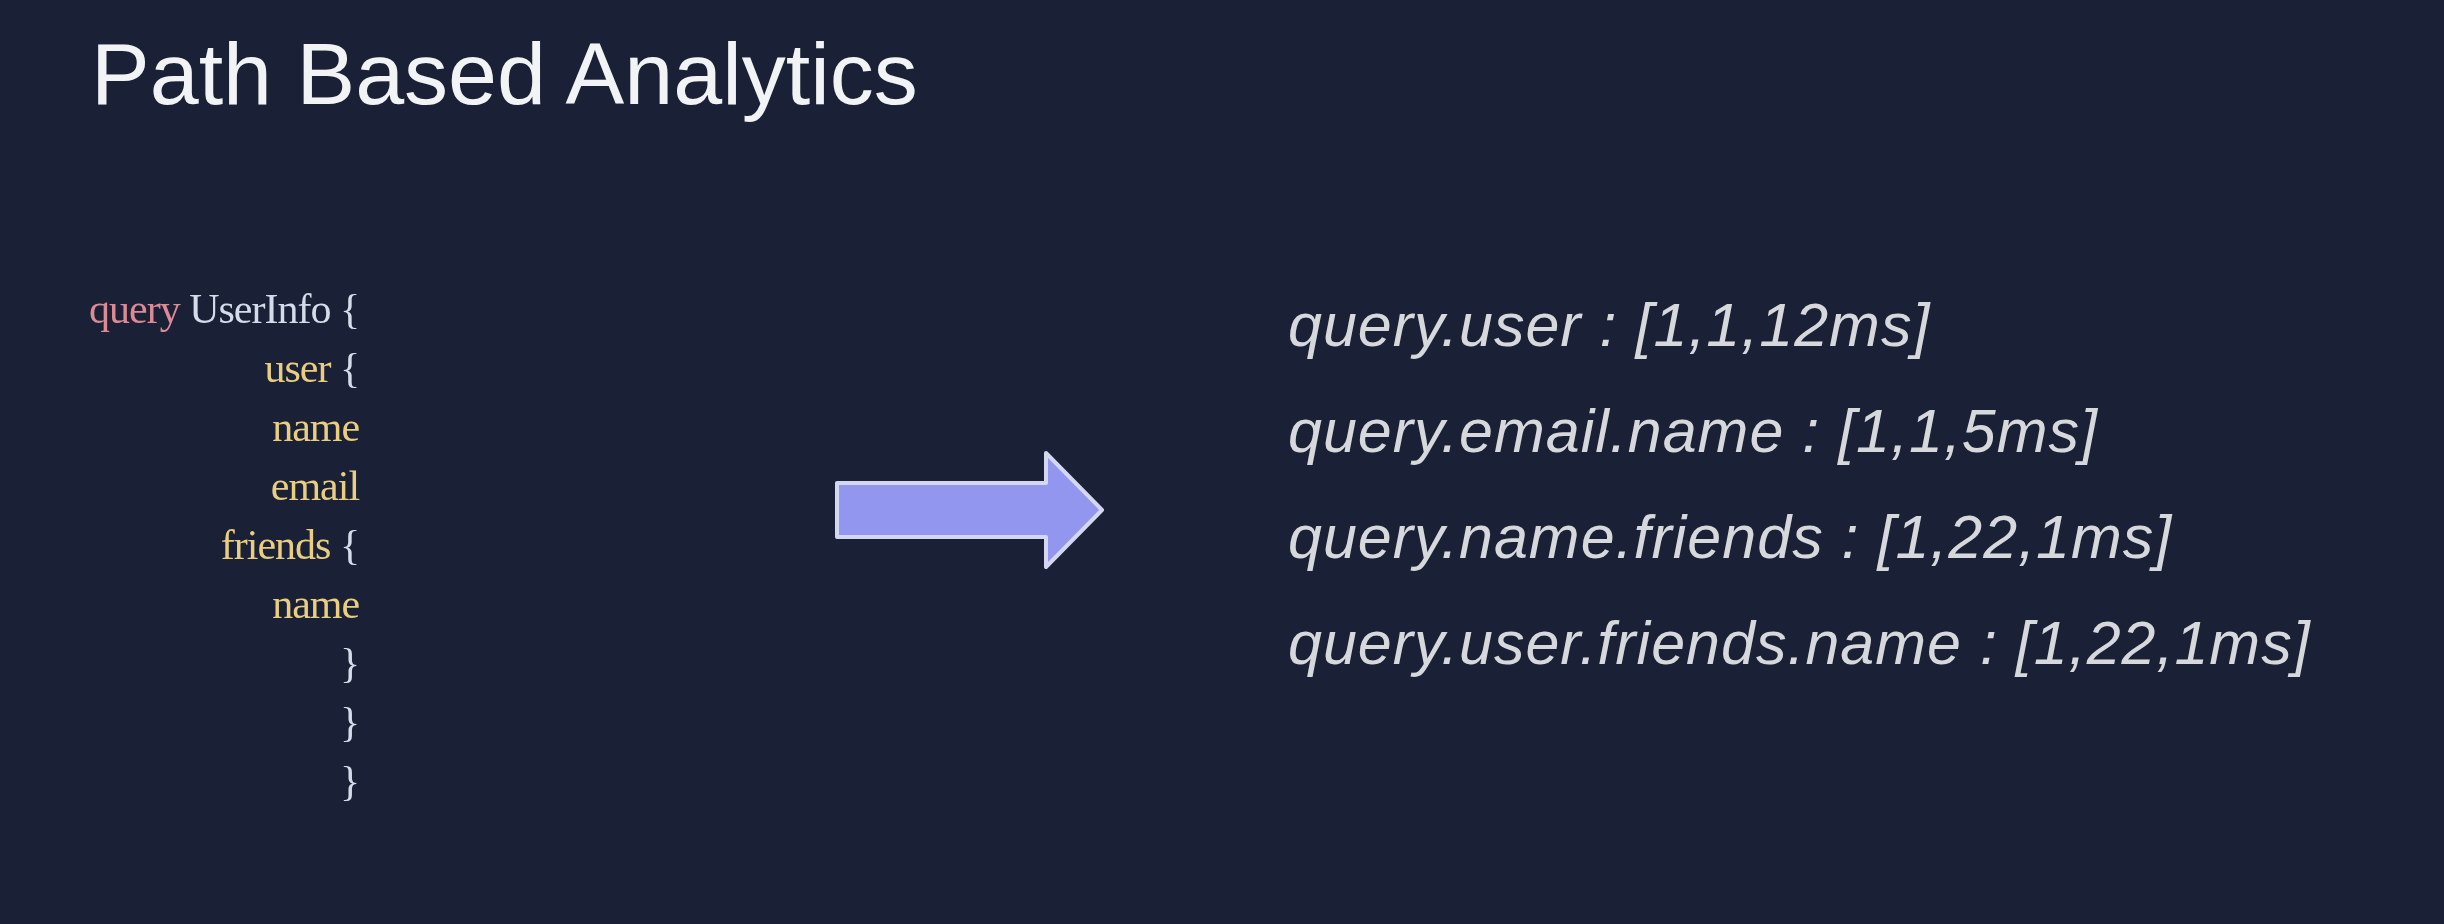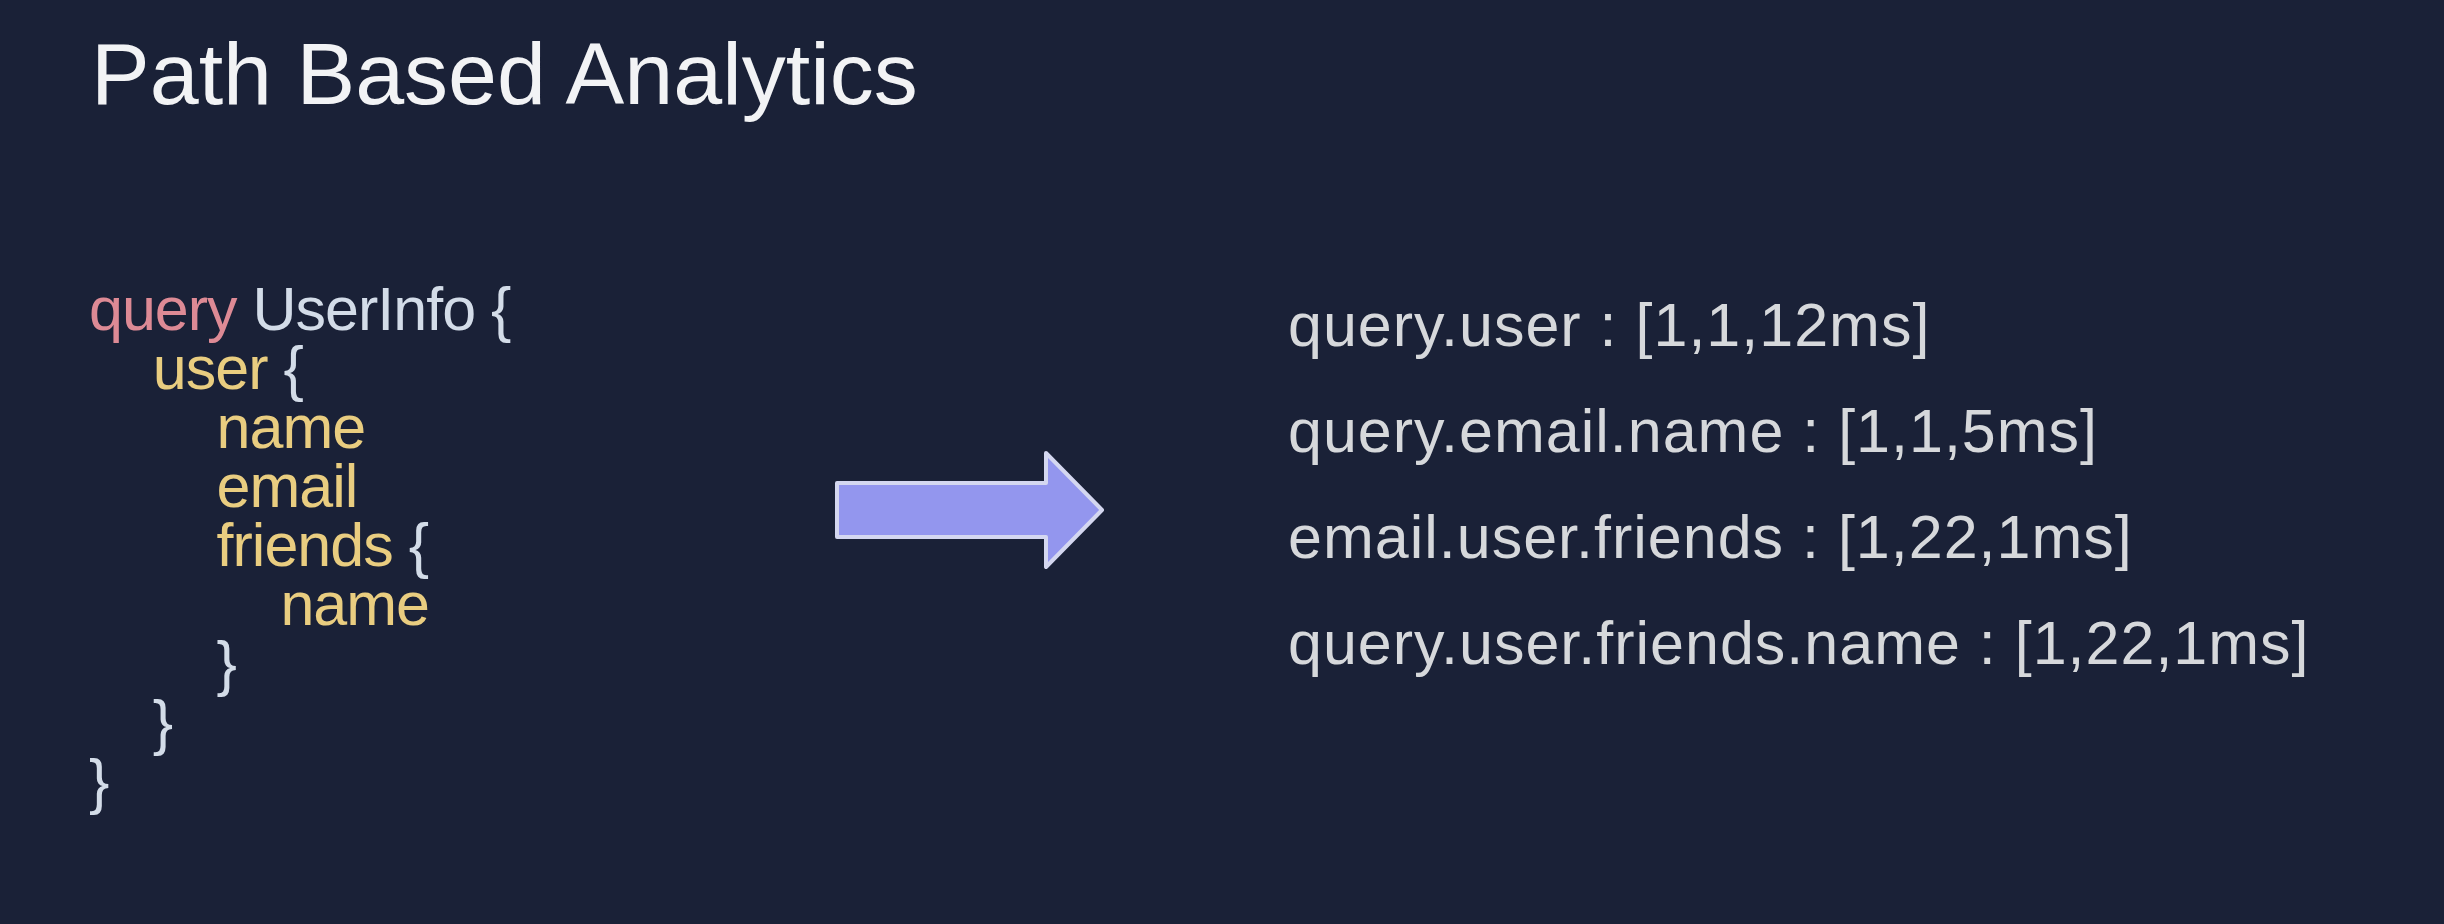--- a/index.html
+++ b/index.html
@@ -33,26 +33,27 @@
     line-height: 1;
     font-weight: 400;
     color: var(--title);
     letter-spacing: 0px;
     white-space: nowrap;
   }
   .code-block {
     position: absolute;
     left: 73px;
     top: 280px;
-    font-family: Liberation Sans, sans-serif;
-    font-size: 61px;
+    font-family: Liberation Serif, serif;
+    font-size: 42px;
     line-height: 59px;
     letter-spacing: -1px;
     white-space: pre;
     color: var(--punct);
+    text-align: right;
   }
   .code-line { white-space: pre; }
   .tok-kw    { color: var(--kw); }
   .tok-field { color: var(--field); }
   .tok-punct { color: var(--punct); }
   .arrow-wrap {
     position: absolute;
     left: 818px;
     top: 448px;
     width: 272px;
@@ -71,37 +72,38 @@
     top: 272px;
     color: var(--list);
     font-size: 61px;
     letter-spacing: 1px;
     font-weight: 400;
   }
   .analytics-row {
     height: 106px;
     line-height: 106px;
     white-space: nowrap;
+    font-style: italic;
   }
 </style>
 </head>
 <body>
 
 <div class="slide">
 
   <h1 class="slide-title">Path Based Analytics</h1>
 
   <div class="code-block"><div class="code-line"><span class="tok-kw">query</span><span class="tok-punct"> UserInfo {</span></div><div class="code-line"><span class="tok-punct">    </span><span class="tok-field">user</span><span class="tok-punct"> {</span></div><div class="code-line"><span class="tok-punct">        </span><span class="tok-field">name</span></div><div class="code-line"><span class="tok-punct">        </span><span class="tok-field">email</span></div><div class="code-line"><span class="tok-punct">        </span><span class="tok-field">friends</span><span class="tok-punct"> {</span></div><div class="code-line"><span class="tok-punct">            </span><span class="tok-field">name</span></div><div class="code-line"><span class="tok-punct">        }</span></div><div class="code-line"><span class="tok-punct">    }</span></div><div class="code-line"><span class="tok-punct">}</span></div></div>
 
   <div class="arrow-wrap">
     <svg viewBox="0 0 272 124" xmlns="http://www.w3.org/2000/svg">
       <polygon class="arrow-shape" points="3,35 212,35 212,5 268,62 212,119 212,89 3,89"></polygon>
     </svg>
   </div>
 
   <div class="analytics-list">
       <div class="analytics-row">query.user : [1,1,12ms]</div>
       <div class="analytics-row">query.email.name : [1,1,5ms]</div>
-      <div class="analytics-row">email.user.friends : [1,22,1ms]</div>
+      <div class="analytics-row">query.name.friends : [1,22,1ms]</div>
       <div class="analytics-row">query.user.friends.name : [1,22,1ms]</div>
     </div>
 
 </div>
 
 </body></html>

